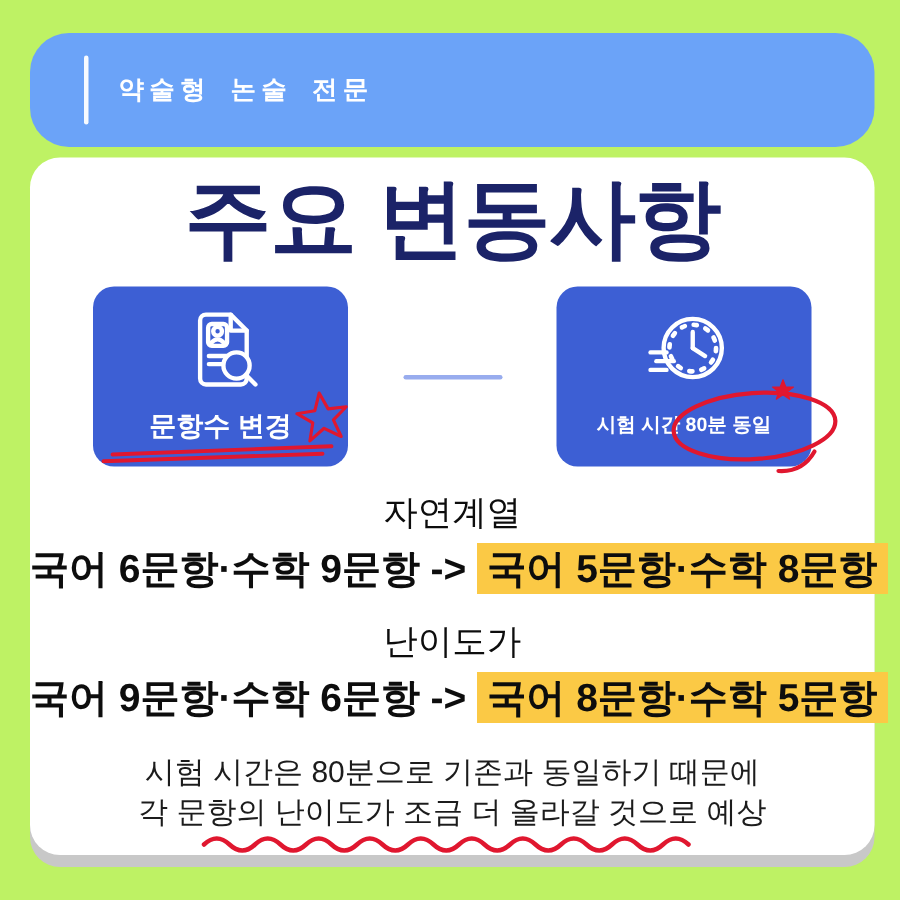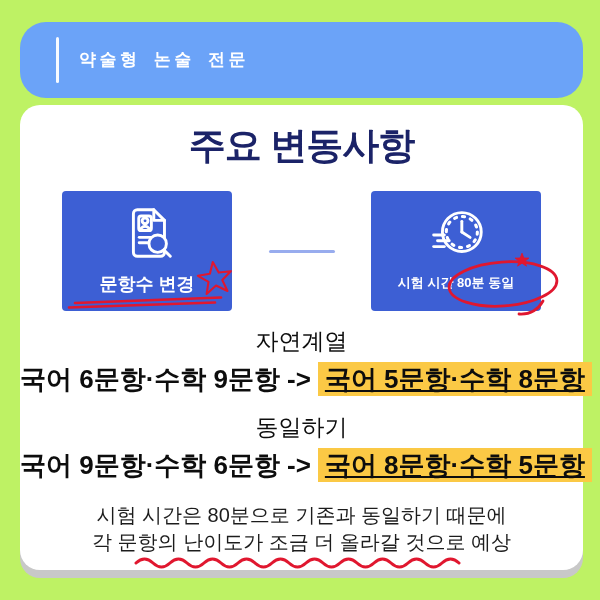--- a/index.html
+++ b/index.html
@@ -20,47 +20,47 @@
   .banner-text{margin-left:20px;color:#ffffff;font-weight:bold;font-size:17px;letter-spacing:3.5px;word-spacing:5px;line-height:26px;text-align:left;}
 
   
   .card{
     position:absolute;left:20px;top:105px;width:563px;height:465px;
     background:#ffffff;border-radius:20px;
     box-shadow:0 8px 0 #c8c8c8;
     text-align:center;
   }
   .title{
-    margin:12px 0 0;font-size:37px;line-height:58px;font-weight:800;
+    margin:12px 0 0;font-size:58px;line-height:58px;font-weight:800;
     color:#1B2368;letter-spacing:-1px;
   }
 
   
   .tiles-row{display:flex;justify-content:space-between;align-items:flex-start;padding:0 42px;margin-top:16px;height:120px;}
   .tile{
-    position:relative;width:170px;height:120px;background:#3D5FD4;border-radius:4px;
+    position:relative;width:170px;height:120px;background:#3D5FD4;border-radius:14px;
     color:#ffffff;flex:0 0 auto;
   }
   .tile-icon{margin-top:9px;}
   .tile-label{position:absolute;top:81px;left:0;width:100%;font-size:18px;font-weight:bold;white-space:nowrap;}
   .tile-label.small{font-size:13px;top:83px;}
   .divider{align-self:center;width:66px;height:3px;background:#98ACEE;border-radius:2px;flex:0 0 auto;}
 
   
   .star-outline{position:absolute;right:-2px;top:68px;transform:rotate(-8deg);}
   .double-underline{position:absolute;left:5px;bottom:2px;}
   .circled{position:relative;display:inline-block;}
   .circle-scribble{position:absolute;left:-14px;top:-17px;pointer-events:none;}
   .star-filled{position:absolute;right:-16px;top:-22px;}
 
   
   .section-heading{margin-top:15px;font-size:23px;font-weight:400;color:#0d0d0d;}
   .section-line{margin-top:5px;font-size:26px;font-weight:bold;color:#0d0d0d;white-space:nowrap;}
   .arrow{margin:0 7px;font-weight:bold;}
-  .hl{background:#FBC945;padding:2px 7px;text-decoration:underline;}
+  .hl{background:#FBC945;padding:2px 7px;}
 
   
   .note{margin-top:19px;font-size:20px;font-weight:normal;line-height:27px;color:#1c1c1c;}
   .wavy{display:block;margin:-1px auto 0;}
 </style>
 </head>
 <body>
 
 <div class="page">
 
@@ -122,21 +122,21 @@
               </svg></span>
         </div>
       </div>
     </div>
 
     <div class="section-heading">자연계열</div>
     <div class="section-line">
       <span>국어 6문항·수학 9문항</span><span class="arrow">-&gt;</span><span class="hl">국어 5문항·수학 8문항</span>
     </div>
 
-    <div class="section-heading">동일하기</div>
+    <div class="section-heading">난이도가</div>
     <div class="section-line">
       <span>국어 9문항·수학 6문항</span><span class="arrow">-&gt;</span><span class="hl">국어 8문항·수학 5문항</span>
     </div>
 
     <div class="note">
       <div>시험 시간은 80분으로 기존과 동일하기 때문에</div>
       <div>각 문항의 난이도가 조금 더 올라갈 것으로 예상</div>
       <svg class="wavy" width="336" height="14" viewBox="0 0 336 14" fill="none" stroke="#E0172F" stroke-width="3" stroke-linecap="round">
         <path d="M2 8 Q10.5 0 19 8 T 36 8 T 53 8 T 70 8 T 87 8 T 104 8 T 121 8 T 138 8 T 155 8 T 172 8 T 189 8 T 206 8 T 223 8 T 240 8 T 257 8 T 274 8 T 291 8 T 308 8 T 325 8"></path>
       </svg>

